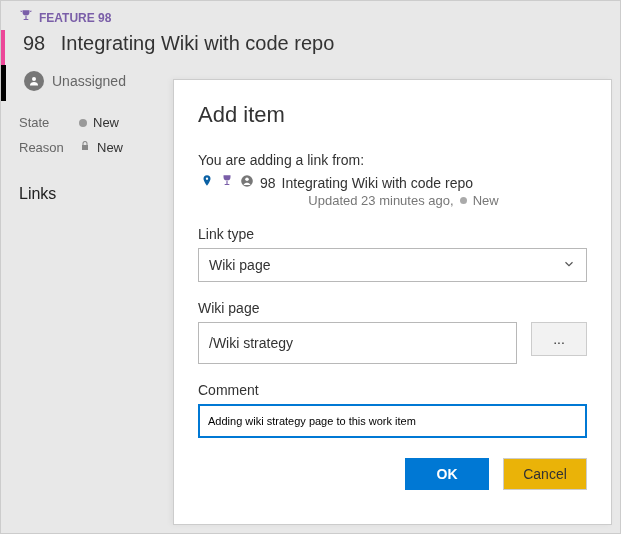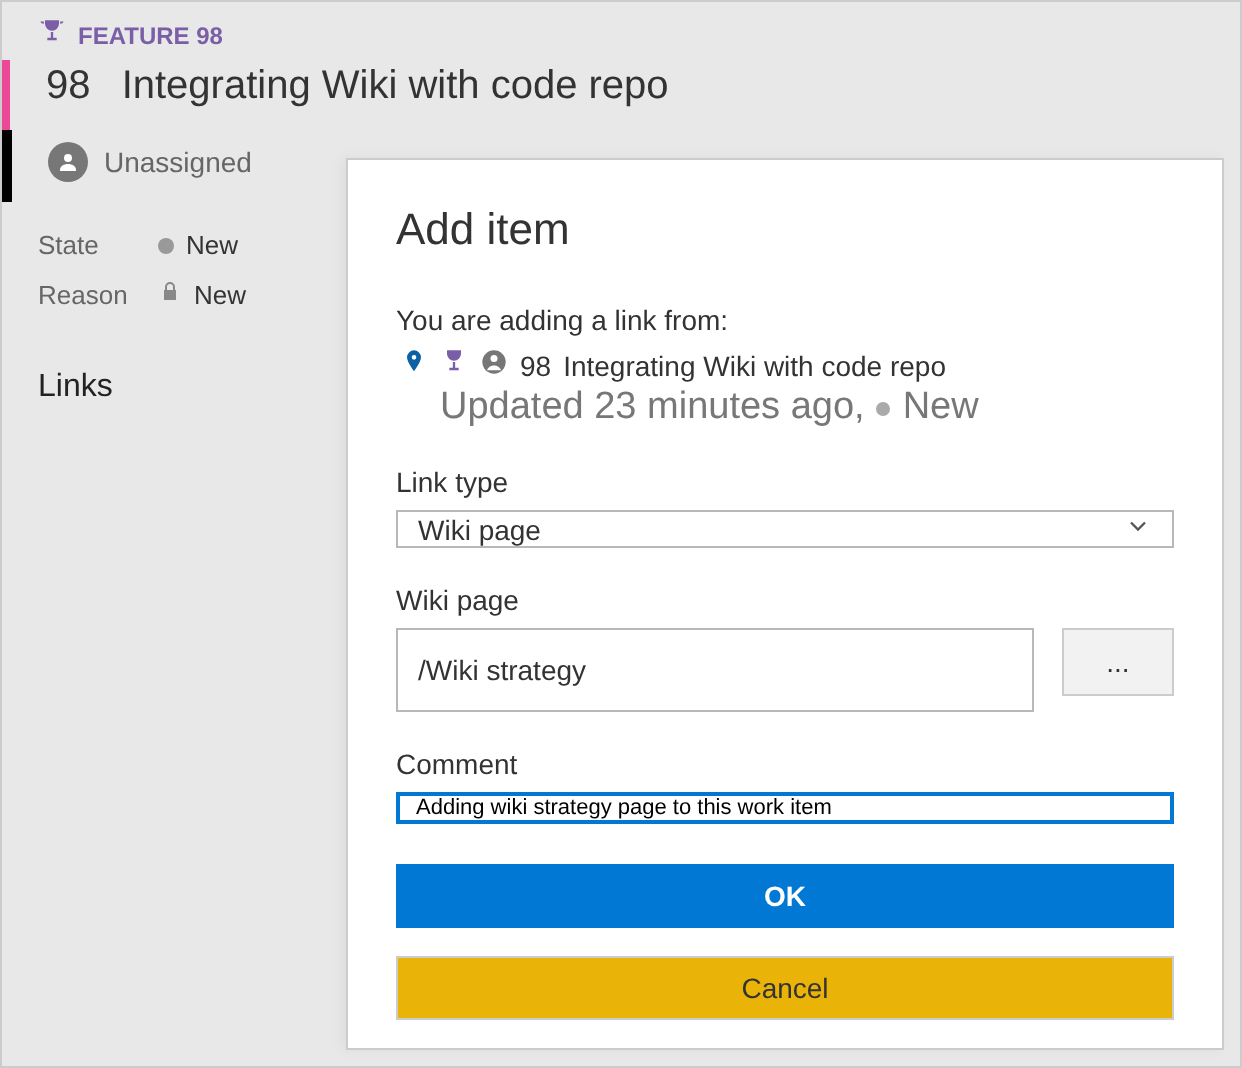--- a/index.html
+++ b/index.html
@@ -101,27 +101,28 @@
     .context-item {
       display: flex;
       align-items: center;
       gap: 6px;
       font-size: 14px;
       color: #333;
       padding-left: 2px;
     }
     .context-item svg { width: 14px; height: 14px; }
     .context-meta {
-      font-size: 19px;
+      font-size: 13px;
       color: #777;
       padding-left: 22px;
       margin-top: 2px;
       display: flex;
       align-items: center;
       gap: 6px;
+      justify-content: center;
     }
     .context-meta .dot { width: 7px; height: 7px; background: #aaa; }
     .field-label {
       font-size: 14px;
       color: #333;
       margin-top: 18px;
       margin-bottom: 6px;
     }
     .select {
       border: 1px solid #b8b8b8;
@@ -168,21 +169,20 @@
       font-size: 11px;
       color: #000000;
       width: 100%;
       background: #fff;
     }
     .buttons {
       display: flex;
       justify-content: flex-end;
       gap: 14px;
       margin-top: 20px;
-      flex-direction: column;
     }
     .btn {
       height: 32px;
       min-width: 84px;
       padding: 0 18px;
       font-size: 14px;
       border: none;
       cursor: pointer;
       display: flex;
       align-items: center;

